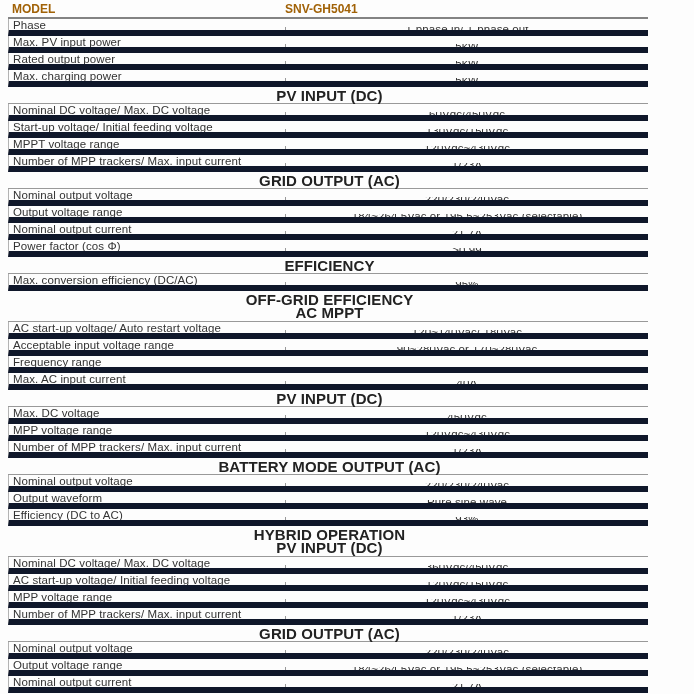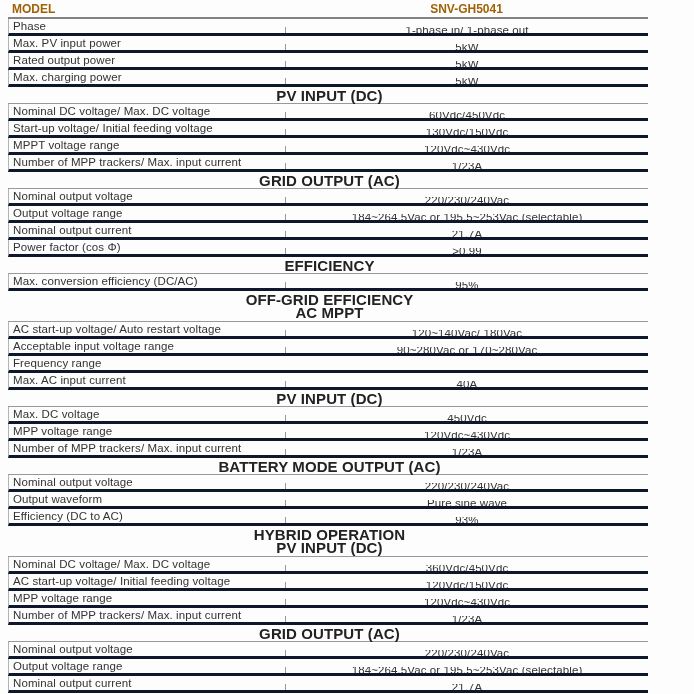--- a/index.html
+++ b/index.html
@@ -30,21 +30,21 @@
     font-size: 12px;
     color: #a16207;
   }
   .model-label {
     width: 277px;
     padding-left: 4px;
     box-sizing: border-box;
   }
   .model-value {
     flex: 1;
-    text-align: center;
+    text-align: left;
   }
   
   .section-header {
     box-sizing: border-box;
     height: 17px;
     border-bottom: 1px solid #999;
     display: flex;
     flex-direction: column;
     justify-content: center;
     padding-left: 3px;
@@ -56,21 +56,21 @@
     align-items: center;
   }
   .section-header.two-line {
     height: 31px;
   }
   
   .data-row {
     display: flex;
     height: 17px;
     box-sizing: border-box;
-    border-bottom: 3px solid #0f172a;
+    border-bottom: 6px solid #0f172a;
     border-left: 1px solid #b3b3b3;
     font-size: 11.5px;
     align-items: stretch;
     letter-spacing: 0.1px;
   }
   .cell-label {
     width: 276px;
     box-sizing: border-box;
     padding-left: 4px;
     display: flex;

